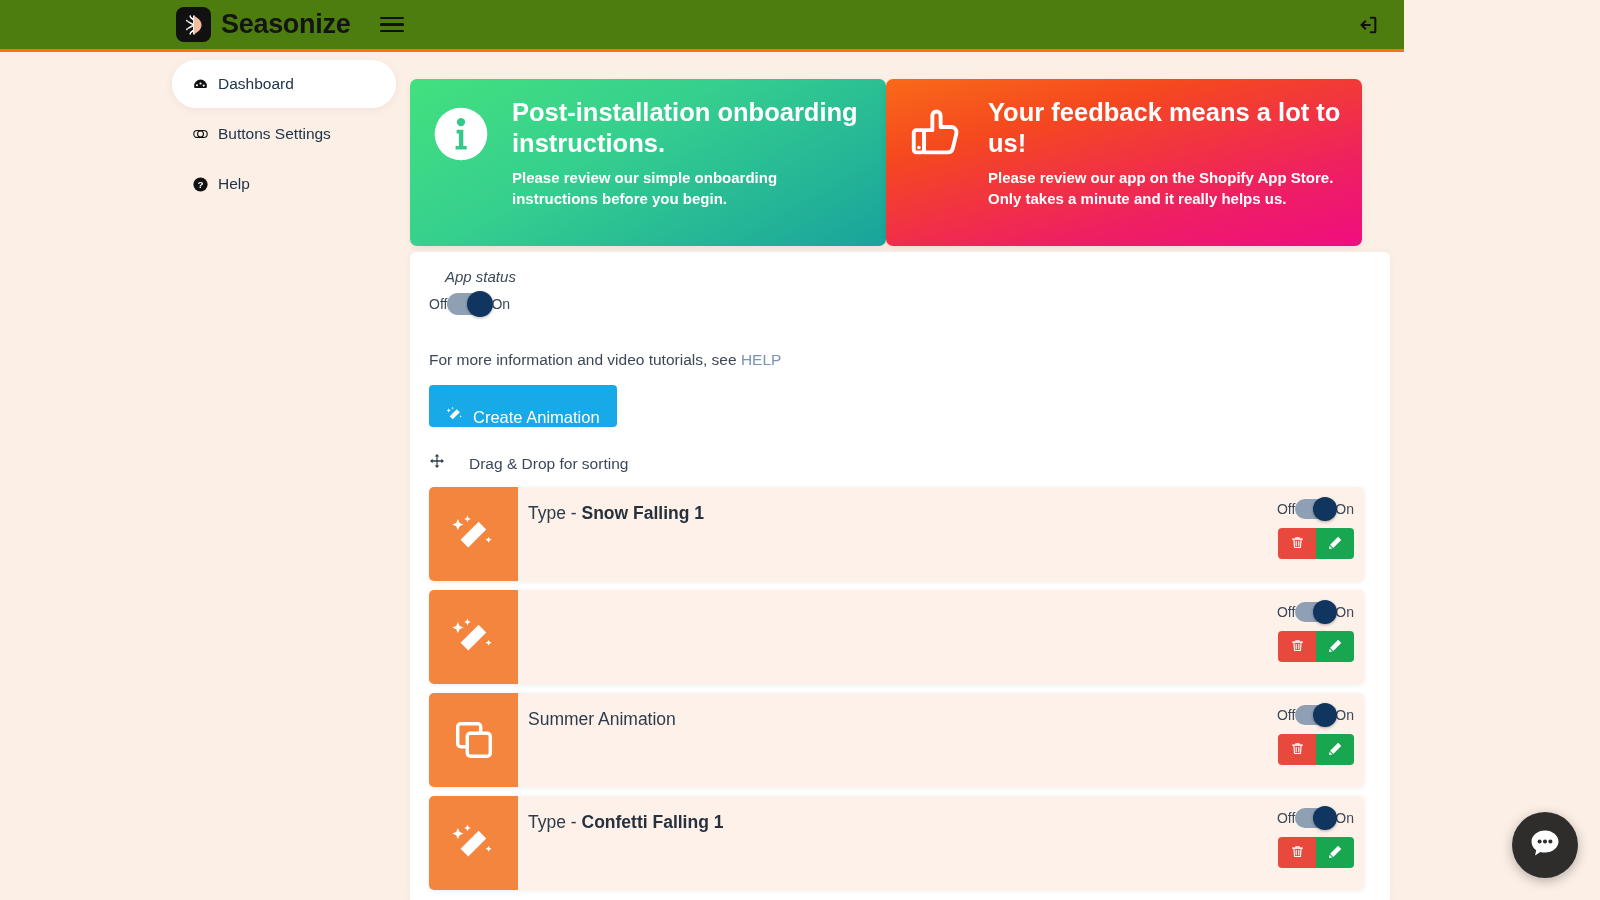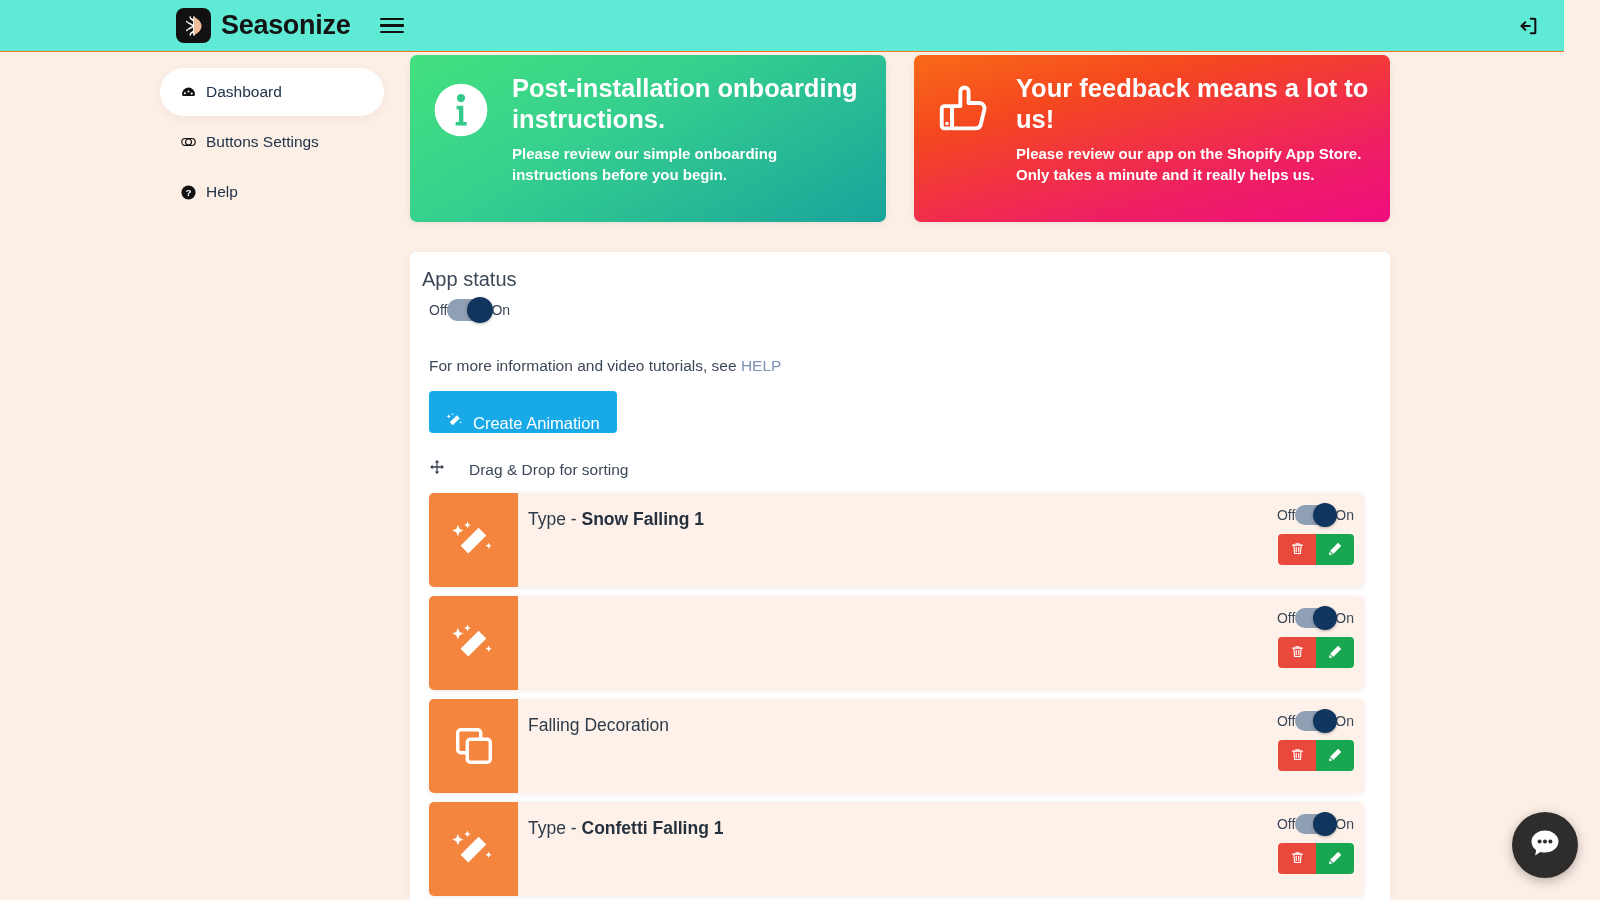--- a/index.html
+++ b/index.html
@@ -6,23 +6,23 @@
   html, body {
     width: 1600px; height: 900px;
     font-family: "Liberation Sans", sans-serif;
     background: #fcefe6;
     overflow: hidden;
   }
 
   
   .topbar {
     position: absolute; top: 0; left: 0;
-    width: 1564px; height: 52px;
-    background: #5eead4;
-    border-bottom: 1px solid #f97316;
+    width: 1404px; height: 52px;
+    background: #4d7c0f;
+    border-bottom: 3px solid #f97316;
     display: flex; align-items: center;
   }
   .brand {
     display: flex; align-items: center; gap: 10px;
     margin-left: 176px;
   }
   .brand-logo {
     width: 35px; height: 35px; border-radius: 8px;
     background: #111111;
     display: flex; align-items: center; justify-content: center;
@@ -40,24 +40,23 @@
   .hamburger span { display: block; height: 2.5px; background: #111; border-radius: 1px; }
   .logout-btn {
     position: absolute; right: 22px; top: 50%; transform: translateY(-50%);
     width: 28px; height: 28px;
     display: flex; align-items: center; justify-content: center;
     cursor: pointer;
   }
 
   
   .sidebar {
-    position: absolute; top: 52px; left: 4px;
+    position: absolute; top: 52px; left: 16px;
     width: 410px; height: 629px;
     padding-top: 8px;
-    margin-top: 8px;
   }
   .nav-item {
     display: flex; align-items: center; gap: 9px;
     height: 48px;
     margin: 0 30px 0 156px;
     padding-left: 20px;
     border-radius: 26px;
     color: #20344a;
     font-size: 15.5px;
     cursor: pointer;
@@ -68,23 +67,23 @@
   }
   .nav-item .nav-ico {
     width: 17px; height: 17px;
     display: flex; align-items: center; justify-content: center;
     flex: none;
   }
   .nav-gap { height: 2px; }
 
   
   .cards-row {
-    position: absolute; top: 55px; left: 410px;
+    position: absolute; top: 79px; left: 410px;
     width: 980px; height: 133px;
-    display: flex; gap: 28px;
+    display: flex; 
   }
   .alert-card {
     width: 476px; height: 167px;
     border-radius: 7px;
     padding: 18px 20px 0 20px;
     display: flex; gap: 20px;
     color: #fff;
     cursor: pointer;
     box-shadow: 0 2px 6px rgba(0,0,0,0.07);
   }
@@ -104,21 +103,21 @@
   
   .panel {
     position: absolute; top: 252px; left: 410px;
     width: 980px; height: 648px;
     background: #ffffff;
     border-radius: 6px 6px 0 0;
     box-shadow: 0 1px 8px rgba(140,100,80,0.06);
     padding: 16px 18px 0 10px;
     overflow: hidden;
   }
-  .panel-label { font-size: 20px; color: #3c4858; margin-left: 2px; }
+  .panel-label { font-size: 15px; color: #3c4858; margin-left: 25px; font-style: italic; }
 
   
   .toggle-wrap { display: flex; align-items: center; }
   .toggle-side { font-size: 14px; color: #3c4858; }
   .switch {
     width: 44px; height: 22px; border-radius: 12px;
     background: #8fa0b4; position: relative; cursor: pointer; flex: none;
   }
   .switch .knob {
     position: absolute; top: -2px; right: -2px;
@@ -423,21 +422,21 @@
 
     <div class="effect-row">
       <div class="row-ico">
         <svg width="46" height="46" viewBox="0 0 24 24" fill="none" stroke="#fff" stroke-width="1.8">
           <rect x="3.5" y="3.5" width="12" height="12" rx="1.6"></rect>
           <rect x="8.5" y="8.5" width="12" height="12" rx="1.6" fill="#f4853f"></rect>
         </svg>
       </div>
       <div class="row-body">
         <div class="row-title">
-          <span></span><span>Falling Decoration</span>
+          <span></span><span>Summer Animation</span>
         </div>
         <div class="row-ctrl">
           <div class="toggle-wrap row-switch">
             <span class="toggle-side">Off</span>
             <span class="switch">
                 <span class="knob"></span>
               </span>
             <span class="toggle-side">On</span>
           </div>
           <div class="row-btns">

